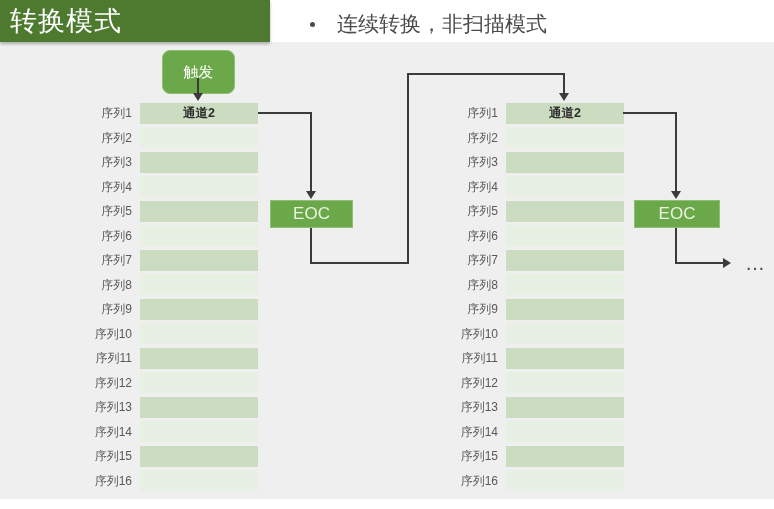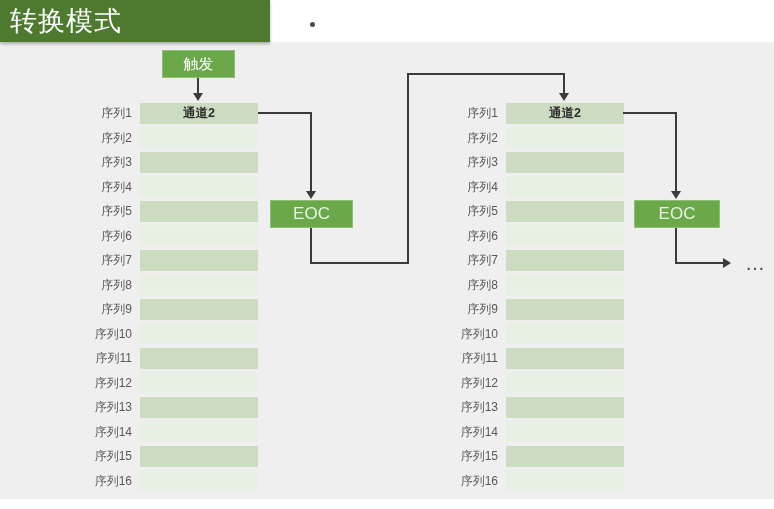--- a/index.html
+++ b/index.html
@@ -118,23 +118,24 @@
 
   <div class="panel"></div>
   <div class="panel-bottom"></div>
 
   <div class="titlebar">
     <div class="t">转换模式</div>
   </div>
 
   <div class="bullet-row">
     <span class="bullet-dot"></span>
-  </div>
-
-  <div class="trigger" style="left:162px;top:50px;width:73px;height:28px;">
+    <span class="bullet-text">连续转换，非扫描模式</span>
+  </div>
+
+  <div class="trigger" style="left:162px;top:50px;width:73px;height:44px;border-radius:8px;">
     <span>触发</span>
   </div>
 
   <div class="ln v" style="left:197px;top:78px;height:16px;"></div>
   <div class="arrow-d" style="left:193px;top:93px;"></div>
 
   <div class="seqblock" id="seq1" style="left:74px;top:101px;width:184px;height:392px;">
       <div class="seqrow" style="top: 0px;">
         <div class="seqlabel">序列1</div>
         <div class="seqcell head">通道2</div>

